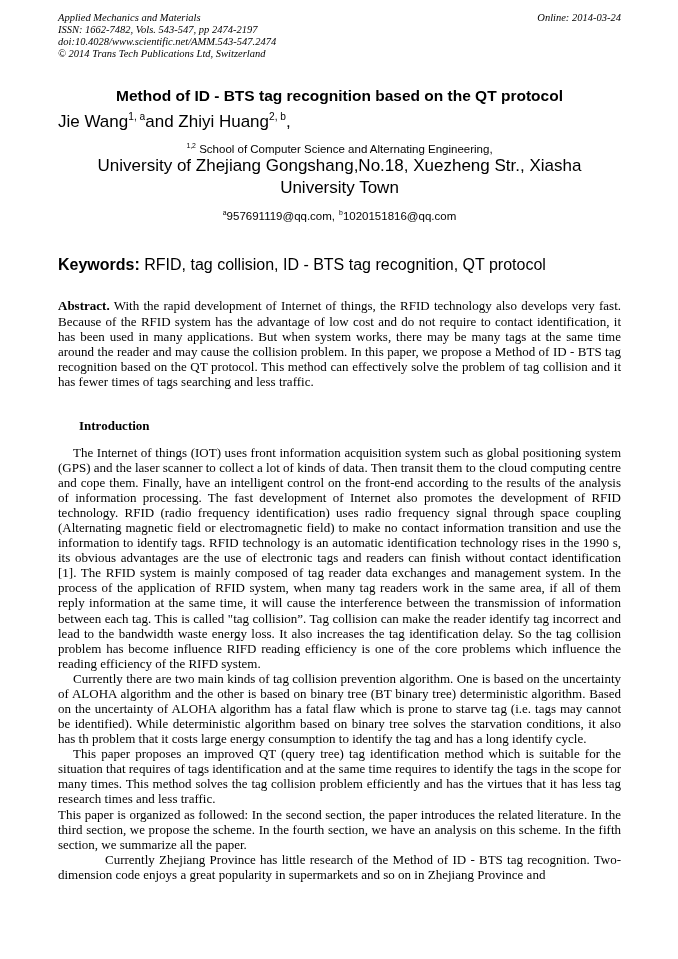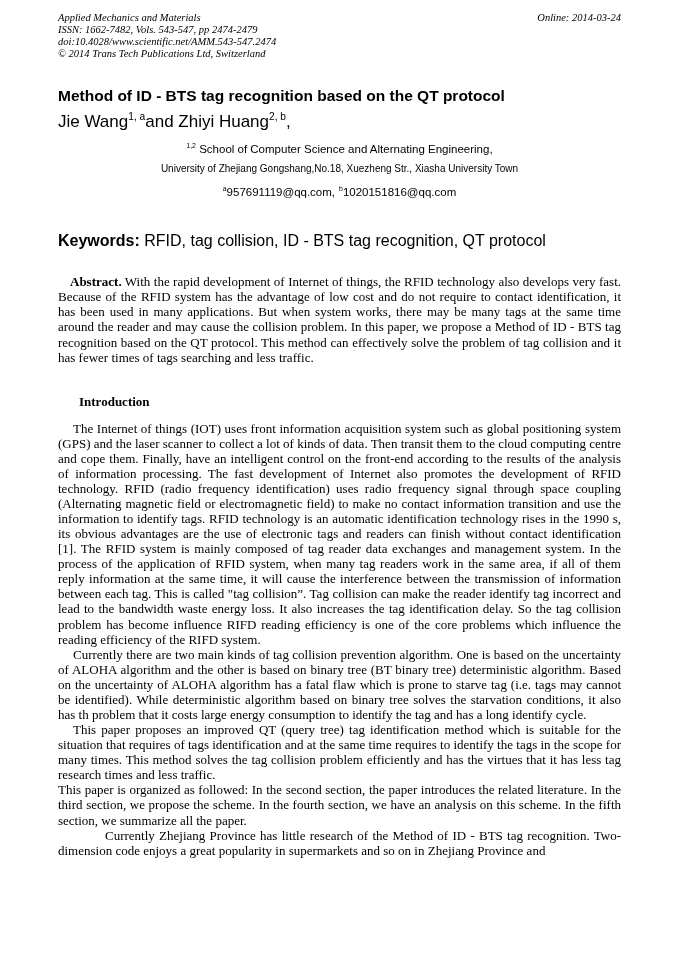--- a/index.html
+++ b/index.html
@@ -29,20 +29,21 @@
     line-height: 1.15;
   }
   .meta-left div { white-space: nowrap; }
   .meta-right { white-space: nowrap; }
 
   
   .title {
     font-family: "Liberation Sans", sans-serif;
     font-weight: bold;
     font-size: 15.5px;
+    text-align: center;
     margin: 27px 0 0 0;
   }
   .authors {
     font-family: "Liberation Sans", sans-serif;
     font-size: 17px;
     text-align: left;
     margin-top: 7px;
   }
   .authors sup, .affil sup, .emails sup {
     font-size: 0.6em;
@@ -50,23 +51,22 @@
     line-height: 0;
   }
   .affil {
     font-family: "Liberation Sans", sans-serif;
     font-size: 11.5px;
     text-align: center;
     margin-top: 11px;
   }
   .affil-lines {
     font-family: "Liberation Sans", sans-serif;
-    font-size: 10px;
+    font-size: 17px;
     text-align: center;
-    margin-top: 7px;
     line-height: 1.3;
   }
   .emails {
     font-family: "Liberation Sans", sans-serif;
     font-size: 11.5px;
     text-align: center;
     margin-top: 11px;
   }
   .emails .email-a { margin-right: 4px; }
 
@@ -79,21 +79,21 @@
   .keywords .kw-label { font-weight: bold; }
 
   
   .abstract {
     font-family: "Liberation Serif", serif;
     font-size: 13px;
     line-height: 1.16;
     text-align: justify;
     margin-top: 24px;
   }
-  .abstract .ab-label { font-weight: bold; margin-left: 12px; }
+  .abstract .ab-label { font-weight: bold; }
 
   .section-heading {
     font-family: "Liberation Serif", serif;
     font-weight: bold;
     font-size: 13px;
     margin-top: 29px;
     margin-left: 21px;
   }
   .body-para {
     font-family: "Liberation Serif", serif;
@@ -108,21 +108,21 @@
   .bigindent { text-indent: 47px; }
 </style>
 </head>
 <body>
 
 <div class="page">
 
   <header class="meta">
     <div class="meta-left">
       <div>Applied Mechanics and Materials</div>
-      <div>ISSN: 1662-7482, Vols. 543-547, pp 2474-2479</div>
+      <div>ISSN: 1662-7482, Vols. 543-547, pp 2474-2197</div>
       <div>doi:10.4028/www.scientific.net/AMM.543-547.2474</div>
       <div>© 2014 Trans Tech Publications Ltd, Switzerland</div>
     </div>
     <div class="meta-right">Online: 2014-03-24</div>
   </header>
 
   <h1 class="title">Method of ID - BTS tag recognition based on the QT protocol</h1>
 
   <div class="authors"><span>Jie Wang</span><sup>1, a</sup><span>and Zhiyi Huang</span><sup>2, b</sup><span>,</span></div>
 

